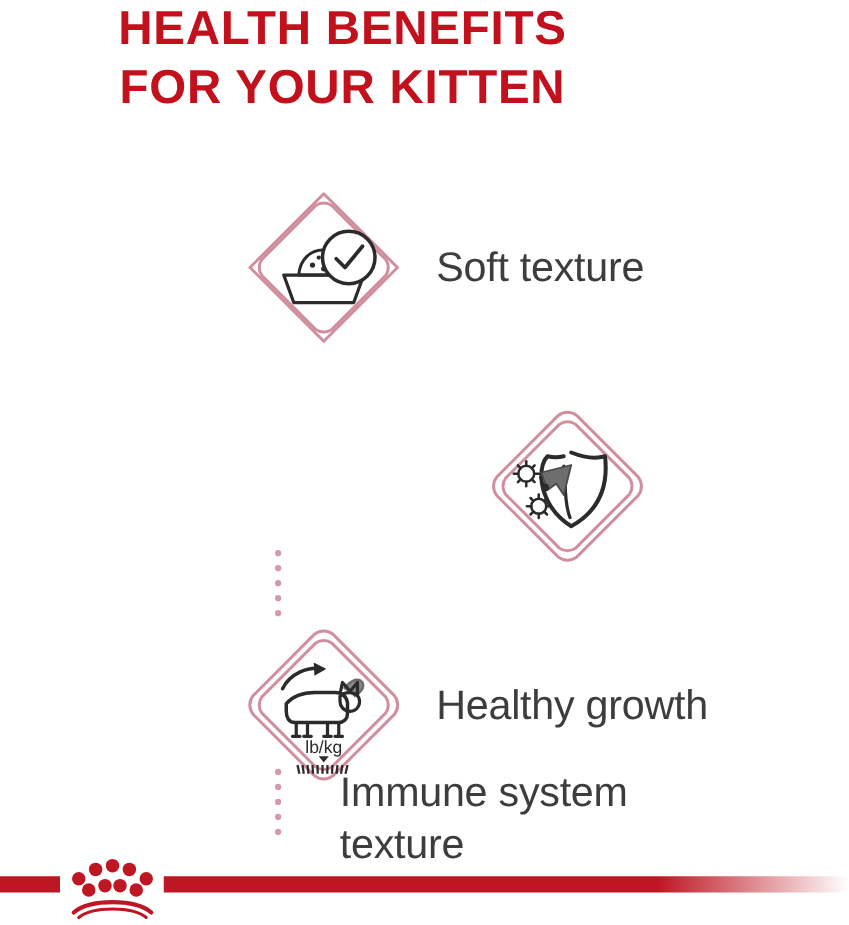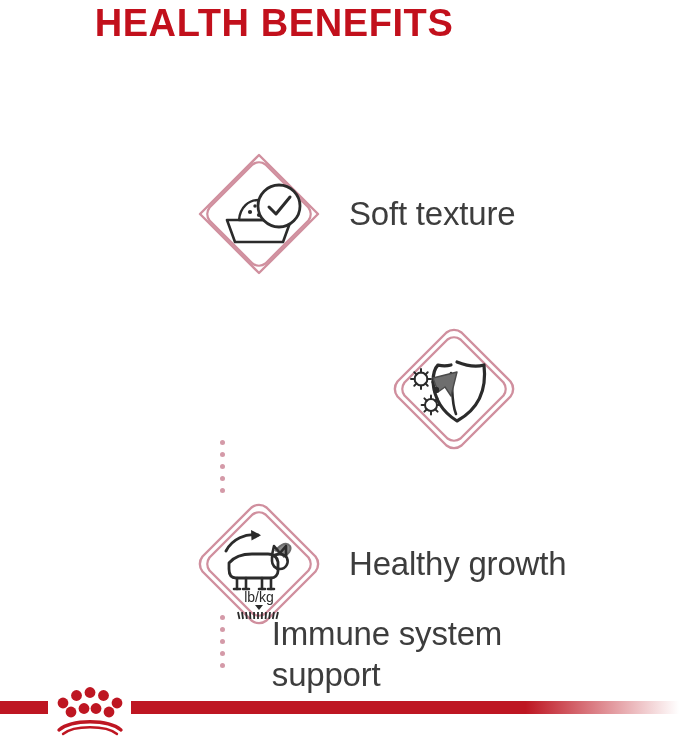--- a/index.html
+++ b/index.html
@@ -121,20 +121,21 @@
     top: 0px;
     width: 84px;
     height: 62px;
   }
 </style>
 </head>
 <body>
 
 <div class="title-block">
   <span class="title-line">HEALTH BENEFITS</span>
+  <span class="title-line">FOR YOUR KITTEN</span>
 </div>
 
 <div class="benefits">
 
   <div class="benefit-row">
     <div class="icon-cell">
       <div class="icon-frame">
         <svg width="126" height="126" viewBox="0 0 126 126" xmlns="http://www.w3.org/2000/svg">
 
           <path d="M63 4 L122 63 L63 122 L4 63 Z" fill="none" stroke="#D08F9E" stroke-width="2.4" stroke-linejoin="round" transform="translate(0,0)" rx="16"></path>
@@ -203,21 +204,21 @@
             <line x1="44.2" y1="83.2" x2="46.6" y2="85.6"></line>
             <line x1="46.6" y1="72.4" x2="44.2" y2="74.8"></line>
             <line x1="35.8" y1="83.2" x2="33.4" y2="85.6"></line>
           </g>
           <circle cx="45" cy="64" r="3.2" fill="#2b2b2b"></circle>
         </svg>
       </div>
     </div>
     <div class="text-cell">
       <span class="tline">Immune system</span>
-      <span class="tline">support</span>
+      <span class="tline">texture</span>
     </div>
   </div>
 
   <div class="connector conn-2">
     <div class="dot"></div>
     <div class="dot"></div>
     <div class="dot"></div>
     <div class="dot"></div>
     <div class="dot"></div>
   </div>

